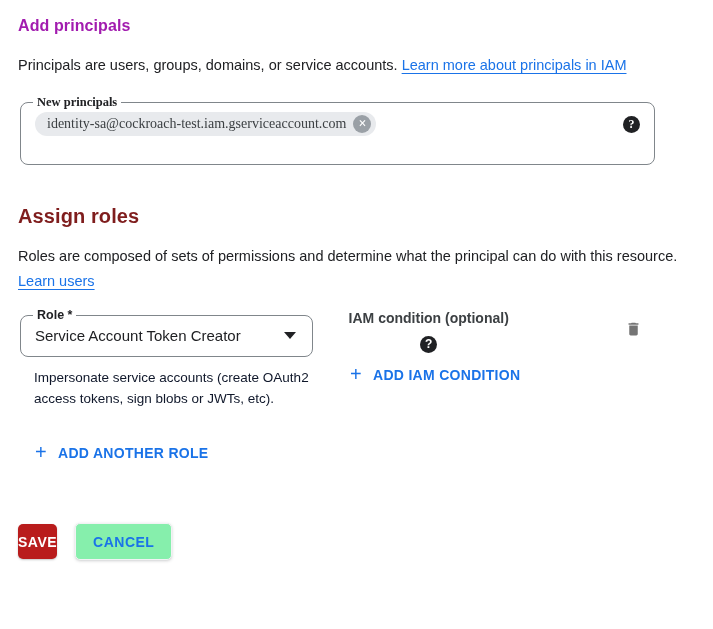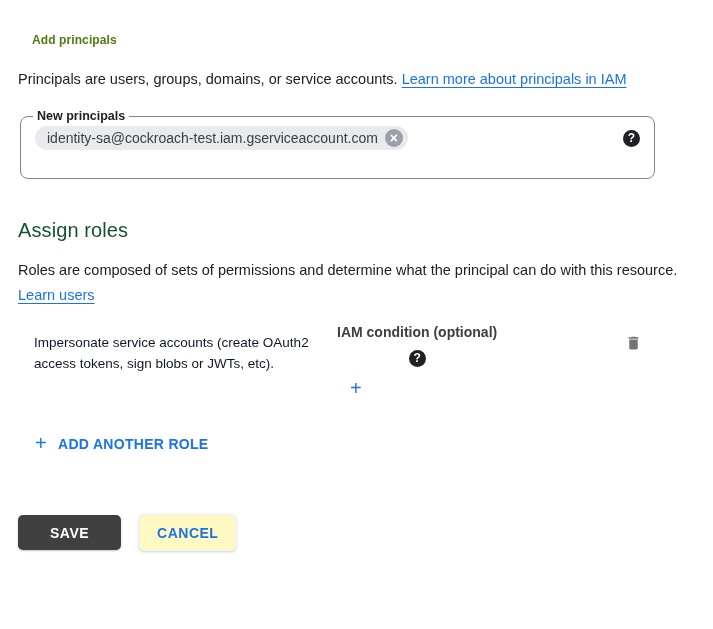--- a/index.html
+++ b/index.html
@@ -7,37 +7,38 @@
   body {
     width: 713px; height: 629px;
     background: #ffffff;
     font-family: "Liberation Sans", sans-serif;
     color: #202124;
     overflow: hidden;
   }
   .page { padding: 14px 18px 0 18px; }
 
   .page-title {
-    font-size: 12px; font-weight: 700; letter-spacing: 0.1px;
-    margin: 14px; line-height: 24px; color: #4d7c0f;
+    font-size: 16px; font-weight: 700; letter-spacing: 0.1px;
+    margin: 0; line-height: 24px; color: #a21caf;
   }
   .intro {
     font-size: 14.5px; line-height: 25px; margin: 15px 0 0 0;
     max-width: 658px; color: #202124;
   }
   .link {
     color: #1a73e8; text-decoration: underline; text-underline-offset: 3px;
     cursor: pointer;
   }
 
   
   .principals-field {
     margin: 17px 0 0 2px; width: 635px; height: 70px;
     border: 1px solid #80868b; border-radius: 8px;
     padding: 2px 12px 0 12px;
+    font-family: Liberation Serif, serif;
   }
   .field-legend {
     font-size: 12.5px; font-weight: 600; color: #202124;
     padding: 0 4px; margin-left: 0px; line-height: 14px;
   }
   .chip-row {
     display: flex; align-items: center; justify-content: space-between;
     padding: 1px 2px 0 2px;
   }
   .chip {
@@ -55,22 +56,22 @@
   }
   .help-badge {
     width: 17px; height: 17px; border-radius: 50%;
     background: #202124; color: #ffffff;
     display: inline-flex; align-items: center; justify-content: center;
     font-size: 12px; font-weight: 700; cursor: pointer; user-select: none;
     flex: none;
   }
 
   .section-title {
-    font-size: 20px; font-weight: 400; letter-spacing: 0.1px;
-    margin: 39px 0 0 0; line-height: 24px; color: #14532d;
+    font-size: 20px; font-weight: 700; letter-spacing: 0.1px;
+    margin: 39px 0 0 0; line-height: 24px; color: #7f1d1d;
   }
   .roles-desc {
     font-size: 14.5px; line-height: 25px; margin: 16px 0 0 0;
     max-width: 660px; color: #202124;
   }
 
   
   .role-row { display: flex; align-items: flex-start; margin: 14px 0 0 2px; }
   .role-col { width: 293px; flex: none; }
   .role-field {
@@ -108,28 +109,28 @@
   .add-condition-btn { margin: 14px 0 0 13px; }
 
   .trash-col { margin-left: auto; margin-right: 53px; padding-top: 11px; }
   .trash-btn { background: none; border: none; padding: 0; cursor: pointer; line-height: 0; }
 
   .add-role-btn { margin: 36px 0 0 17px; }
 
   
   .actions-row { display: flex; align-items: center; gap: 18px; margin: 59px 0 0 0; }
   .save-btn {
-    background: #404040; color: #ffffff; border: none; border-radius: 5px;
+    background: #b91c1c; color: #ffffff; border: none; border-radius: 5px;
     font-family: "Liberation Sans", sans-serif;
     font-size: 14px; font-weight: 700; letter-spacing: 0.5px;
-    height: 35px; padding: 0 32px; cursor: pointer;
+    height: 35px; padding: 0 0; cursor: pointer;
     box-shadow: 0 1px 2px rgba(60,64,67,0.3);
   }
   .cancel-btn {
-    background: #fef9c3; color: #1a73e8; border: 1px solid #f1f3f4; border-radius: 5px;
+    background: #86efac; color: #1a73e8; border: 1px solid #f1f3f4; border-radius: 5px;
     font-family: "Liberation Sans", sans-serif;
     font-size: 14px; font-weight: 700; letter-spacing: 0.5px;
     height: 37px; padding: 0 17px; cursor: pointer;
     box-shadow: 0 1px 3px rgba(60,64,67,0.25);
   }
 </style>
 </head>
 <body>
 
 <div class="page">
@@ -149,30 +150,38 @@
     </div>
   </fieldset>
 
   <h2 class="section-title">Assign roles</h2>
 
   <p class="roles-desc"><span>Roles are composed of sets of permissions and determine what the principal can do with this resource. </span><a class="link">Learn users</a></p>
 
   <div class="role-row">
 
     <div class="role-col">
+      <fieldset class="role-field">
+        <legend class="field-legend">Role *</legend>
+        <div class="role-value-row">
+          <span class="role-value">Service Account Token Creator</span>
+          <span class="dropdown-arrow"></span>
+        </div>
+      </fieldset>
       <div class="role-helper">Impersonate service accounts (create OAuth2 access tokens, sign blobs or JWTs, etc).</div>
     </div>
 
     <div class="condition-col">
       <div class="condition-label-row">
         <span>IAM condition (optional)</span>
         <span class="help-badge">?</span>
       </div>
       <button class="text-button add-condition-btn">
         <span class="plus-icon">+</span>
+        <span>ADD IAM CONDITION</span>
       </button>
     </div>
 
     <div class="trash-col">
       <button class="trash-btn">
         <svg width="17" height="20" viewBox="0 0 24 24" aria-hidden="true">
           <path fill="#757575" d="M6 19c0 1.1.9 2 2 2h8c1.1 0 2-.9 2-2V7H6v12zM19 4h-3.5l-1-1h-5l-1 1H5v2h14V4z"></path>
         </svg>
       </button>
     </div>

